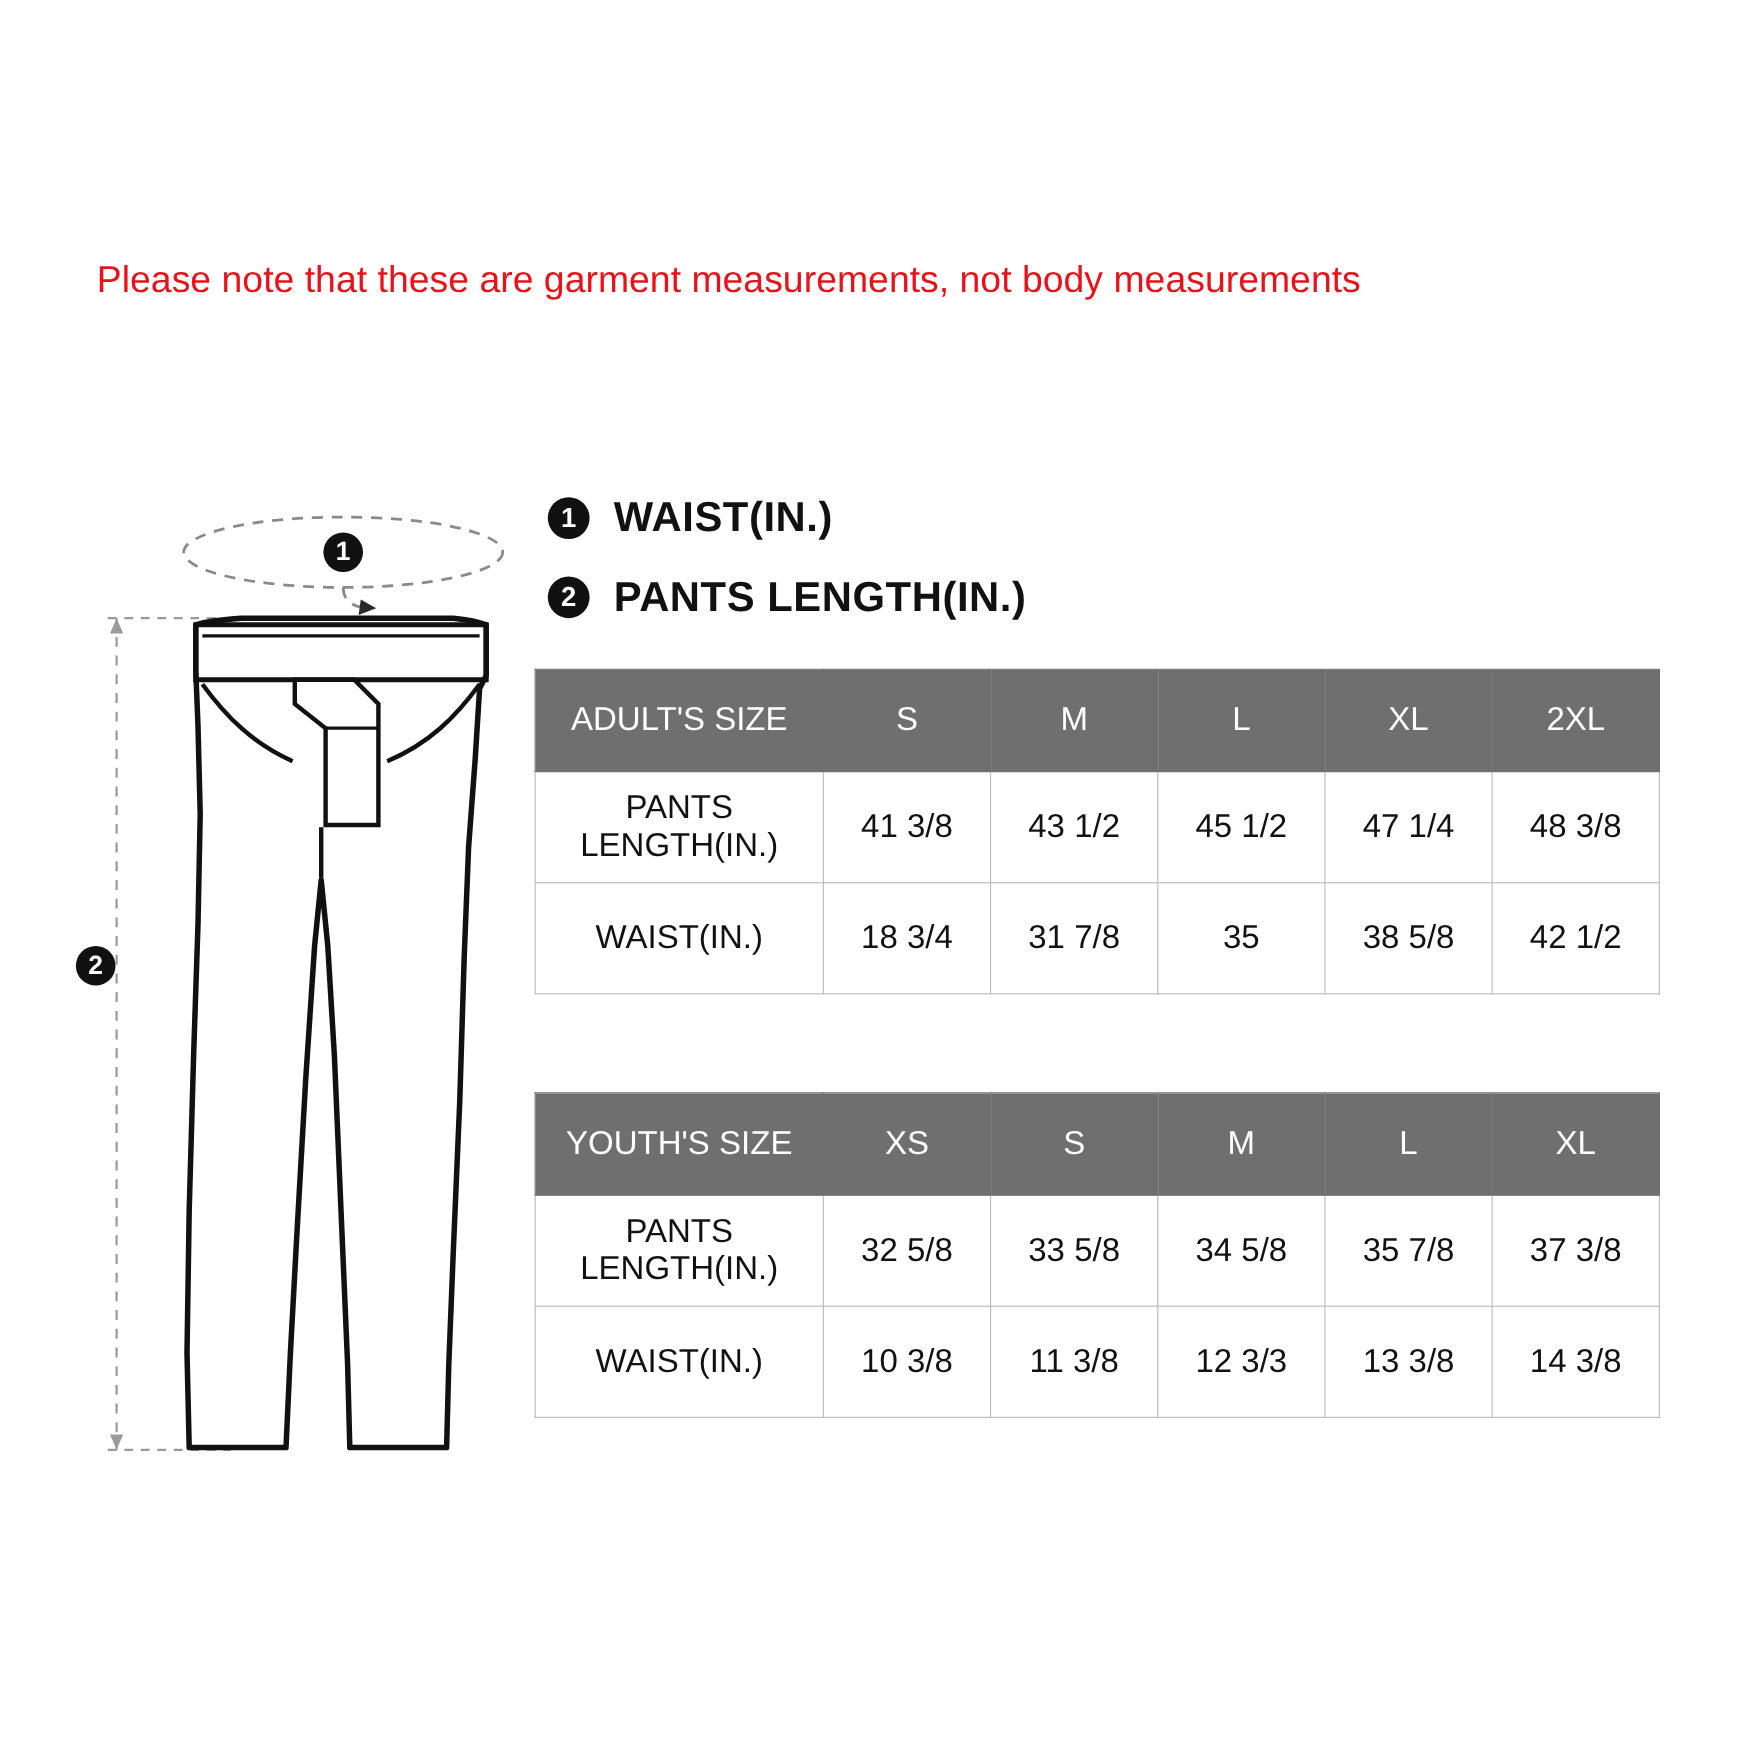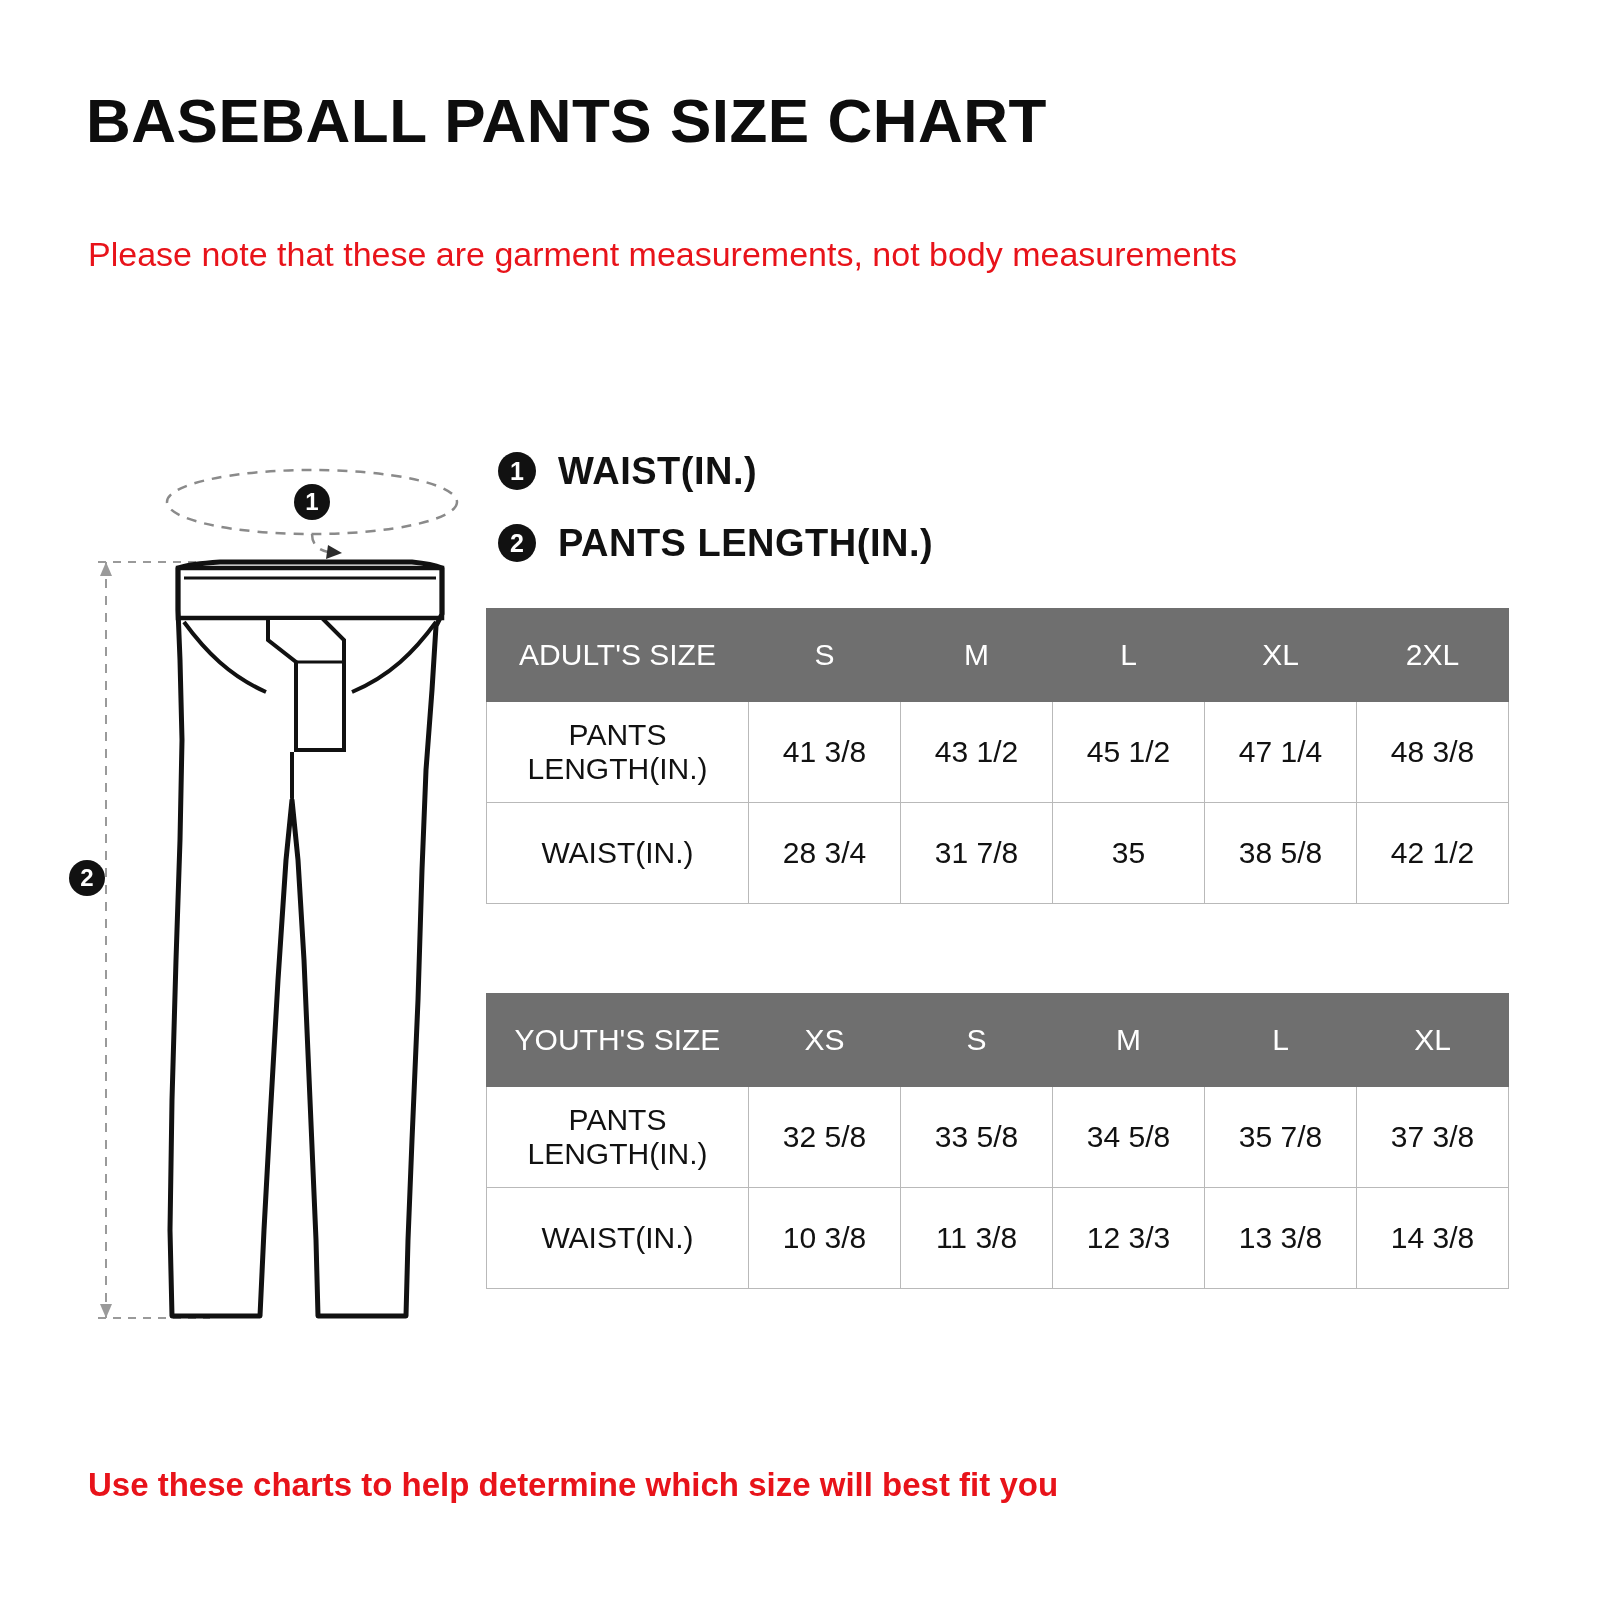--- a/index.html
+++ b/index.html
@@ -146,21 +146,20 @@
   }
 
   #adult-table { left: 486px; top: 608px; width: 1022px; }
   #youth-table { left: 486px; top: 993px; width: 1022px; padding-left: 10px; }
 </style>
 </head>
 <body>
 
 <div class="page">
 
-  <div class="title">BASEBALL PANTS SIZE CHART</div>
 
   <div class="note">Please note that these are garment measurements, not body measurements</div>
 
   <div class="legend">
     <div class="legend-row">
       <span class="num-badge">1</span>
       <span class="legend-label">WAIST(IN.)</span>
     </div>
     <div class="legend-row">
       <span class="num-badge">2</span>
@@ -228,21 +227,21 @@
       <tr>
         <td class="rowhead">PANTS LENGTH(IN.)</td>
         <td>41 3/8</td>
         <td>43 1/2</td>
         <td>45 1/2</td>
         <td>47 1/4</td>
         <td>48 3/8</td>
       </tr>
       <tr>
         <td class="rowhead">WAIST(IN.)</td>
-        <td>28 3/4</td>
+        <td>18 3/4</td>
         <td>31 7/8</td>
         <td>35</td>
         <td>38 5/8</td>
         <td>42 1/2</td>
       </tr>
     </tbody>
   </table>
 
   <table class="tbl" id="youth-table">
     <colgroup>
@@ -276,15 +275,14 @@
         <td class="rowhead">WAIST(IN.)</td>
         <td>10 3/8</td>
         <td>11 3/8</td>
         <td>12 3/3</td>
         <td>13 3/8</td>
         <td>14 3/8</td>
       </tr>
     </tbody>
   </table>
 
-  <div class="footer-note">Use these charts to help determine which size will best fit you</div>
 
 </div>
 
 </body></html>

